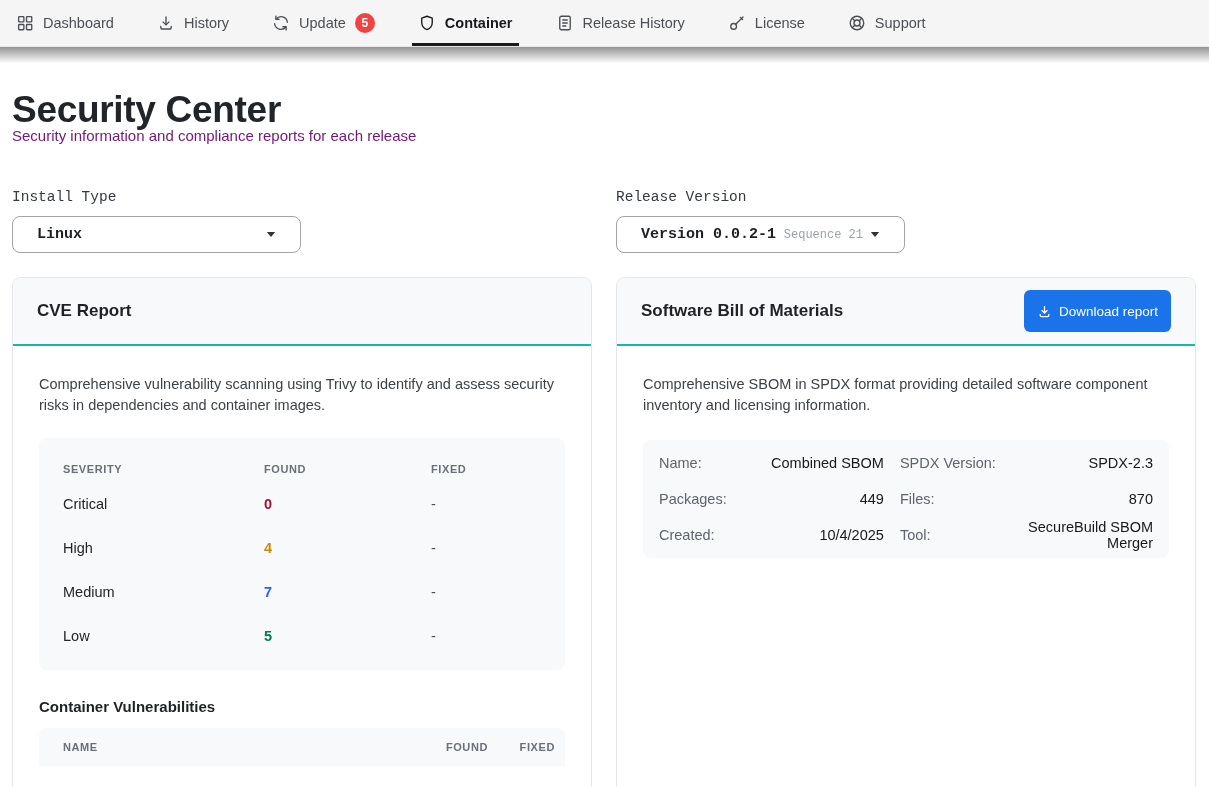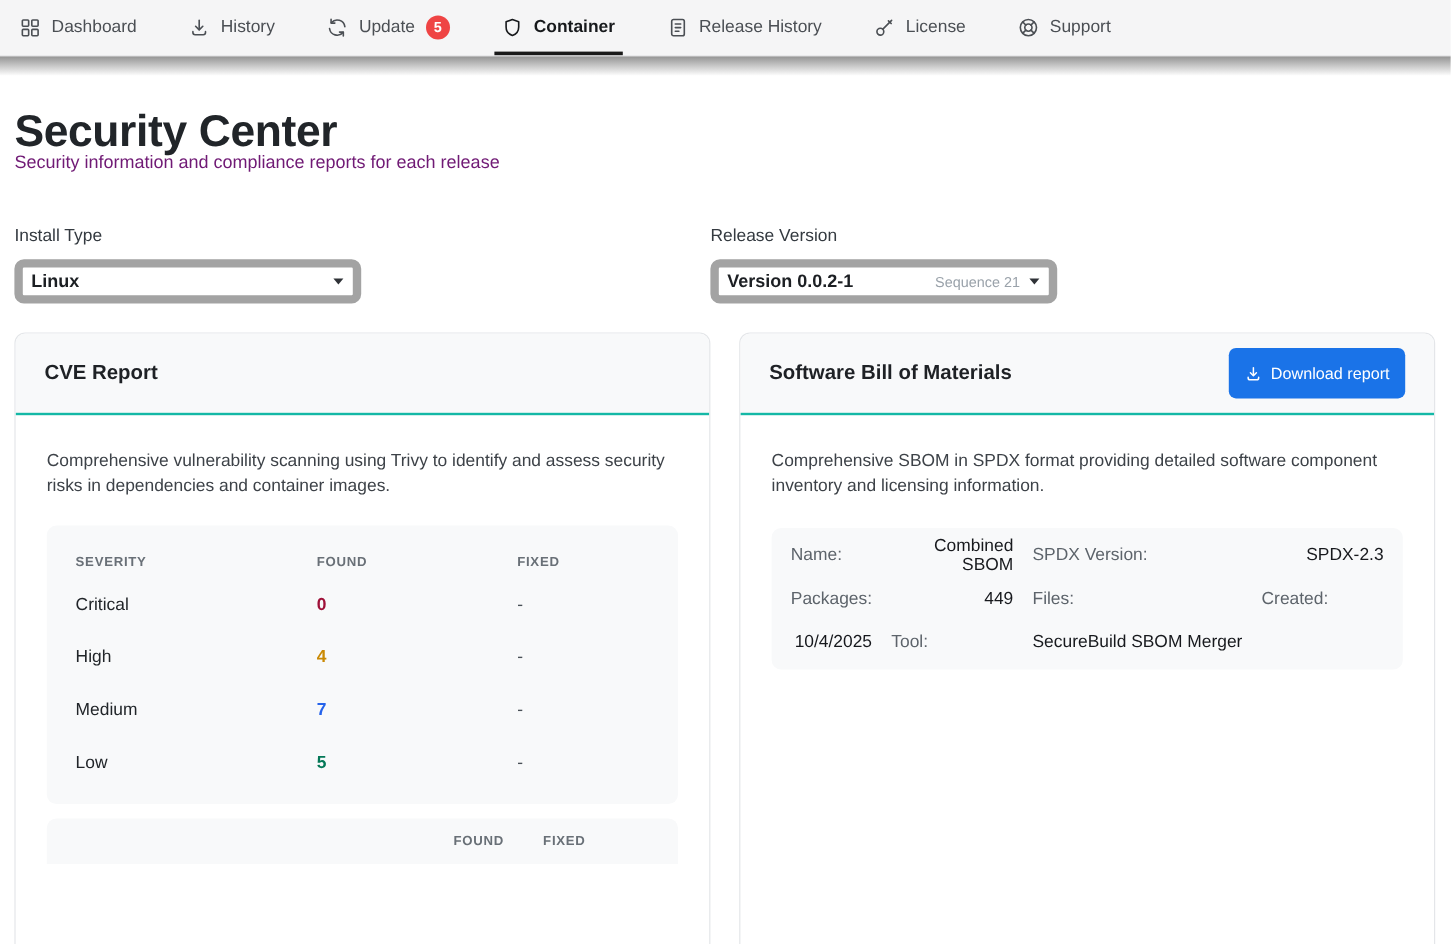--- a/index.html
+++ b/index.html
@@ -18,25 +18,25 @@
   .badge { min-width:20px; height:20px; border-radius:10px; background:#ef4444;
     color:#fff; font-size:12px; font-weight:bold; display:flex; align-items:center;
     justify-content:center; padding:0 5px; }
   .nav-shadow { height:16px; background:linear-gradient(to bottom,#949494,#fdfdfd); }
 
   
   .main { padding:30px 13px 0 12px; }
   h1 { font-size:37px; font-weight:bold; color:#212529; letter-spacing:-0.3px; line-height:34px; }
   .subtitle { margin-top:0; font-size:15px; color:#701a75; line-height:18px; }
 
-  .filters { display:flex; margin-top:44px; }
+  .filters { display:flex; gap:24px; margin-top:44px;font-family:Liberation Mono, monospace; }
   .filter-col { width:580px; }
   .filter-label { font-size:14.5px; color:#343a40; line-height:17px; margin-bottom:10px; }
-  .select { width:289px; height:37px; background:#fff; border:7px solid #a3a3a3;
-    border-radius:8px; display:flex; align-items:center; padding:0 7px; cursor:pointer; }
+  .select { width:289px; height:37px; background:#fff; border:1px solid #a3a3a3;
+    border-radius:8px; display:flex; align-items:center; padding:0 24px; cursor:pointer; }
   .select .value { font-size:15px; font-weight:bold; color:#1c1f23; flex:1; }
   .select .seq { font-size:12px; color:#9aa2aa; margin-right:7px; }
   .caret { width:10px; height:7px; flex:0 0 auto; }
 
   
   .cards { display:flex; gap:24px; margin-top:24px; align-items:stretch; }
   .card { width:580px; background:#fff; border:1px solid #e4e6e9; border-radius:9px;
     overflow:hidden; min-height:580px; }
   .card-header { height:68px; background:#f8f9fa; border-bottom:2px solid #14b8a6;
     display:flex; align-items:center; justify-content:space-between; padding:0 24px; }
@@ -191,21 +191,23 @@
             <span class="found" style="color: rgb(37, 99, 235);">7</span>
             <span class="fixed">-</span>
           </div>
           <div class="sev-row">
             <span>Low</span>
             <span class="found" style="color: rgb(4, 120, 87);">5</span>
             <span class="fixed">-</span>
           </div>
         </div>
 
+        <div class="cv-title">Container Vulnerabilities</div>
         <div class="cv-head">
+          <span>NAME</span>
           <span class="r">FOUND</span>
           <span class="r">FIXED</span>
         </div>
         <div class="cv-body"></div>
       </div>
     </section>
 
     <section class="card">
       <div class="card-header">
         <span class="card-title">Software Bill of Materials</span>
@@ -223,20 +225,21 @@
 
         <div class="sbom-box">
           <div class="sbom-label">Name:</div>
           <div class="sbom-value">Combined SBOM</div>
           <div class="sbom-label">SPDX Version:</div>
           <div class="sbom-value">SPDX-2.3</div>
 
           <div class="sbom-label">Packages:</div>
           <div class="sbom-value">449</div>
           <div class="sbom-label">Files:</div>
+          <div class="sbom-value">870</div>
 
           <div class="sbom-label">Created:</div>
           <div class="sbom-value">10/4/2025</div>
           <div class="sbom-label">Tool:</div>
           <div class="sbom-value">SecureBuild SBOM Merger</div>
         </div>
       </div>
     </section>
 
   </div>

